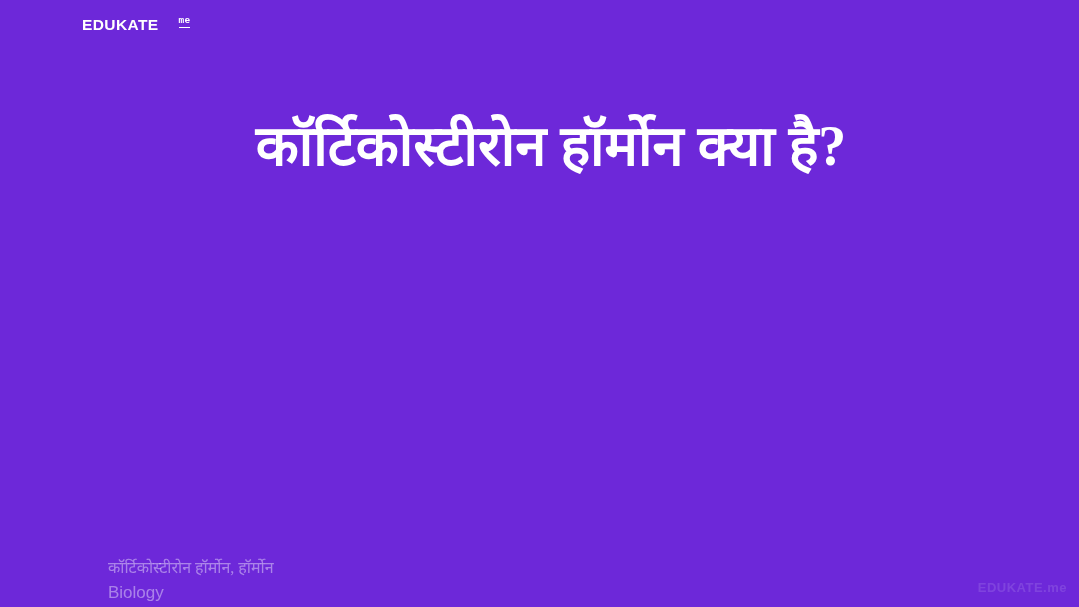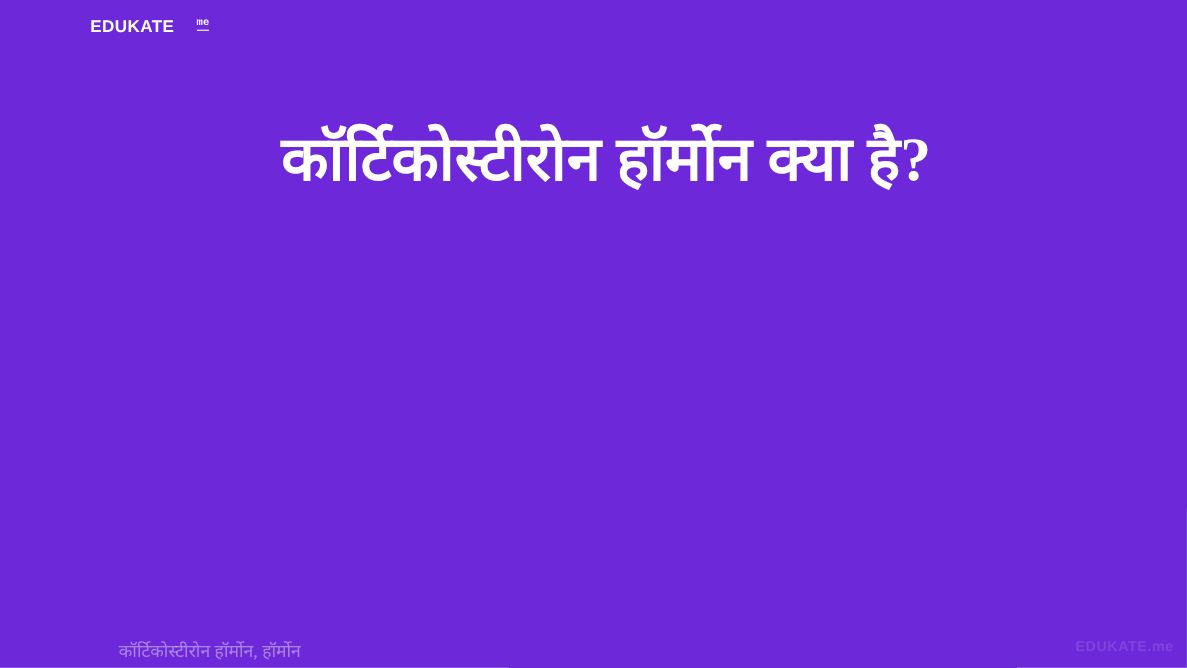--- a/index.html
+++ b/index.html
@@ -126,17 +126,18 @@
   <div class="brand">
     <span class="brand-word">EDUKATE</span>
     <span class="brand-sup">me</span>
   </div>
 
   <h1 class="heading">कॉर्टिकोस्टीरोन हॉर्मोन क्या है?</h1>
 
 
   <div class="footer">
     <span class="footer-line devanagari">कॉर्टिकोस्टीरोन हॉर्मोन, हॉर्मोन</span>
+    <span class="footer-line">Biology</span>
   </div>
 
   <div class="watermark">EDUKATE.me</div>
 
 </div>
 
 </body></html>

